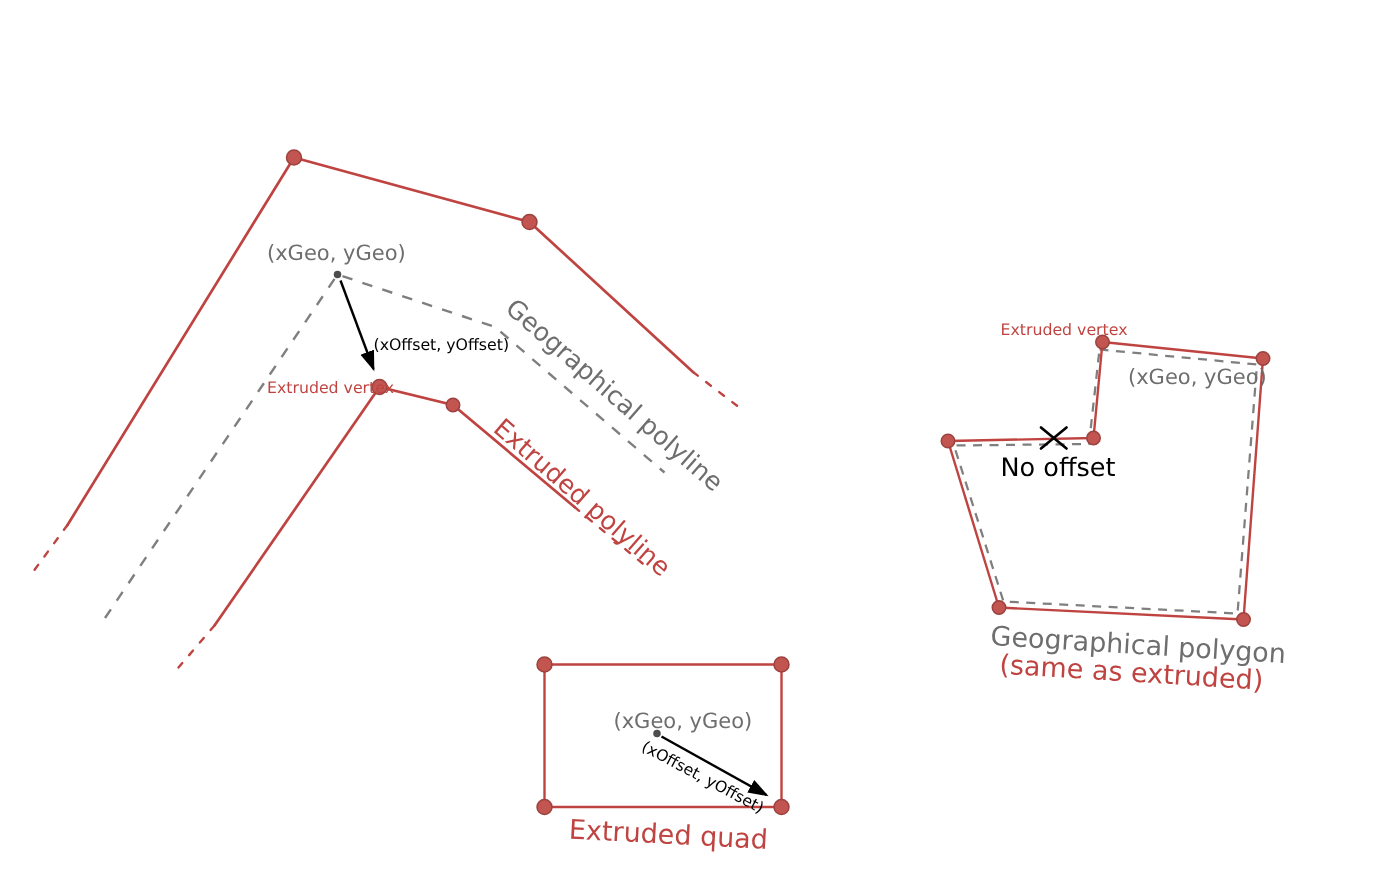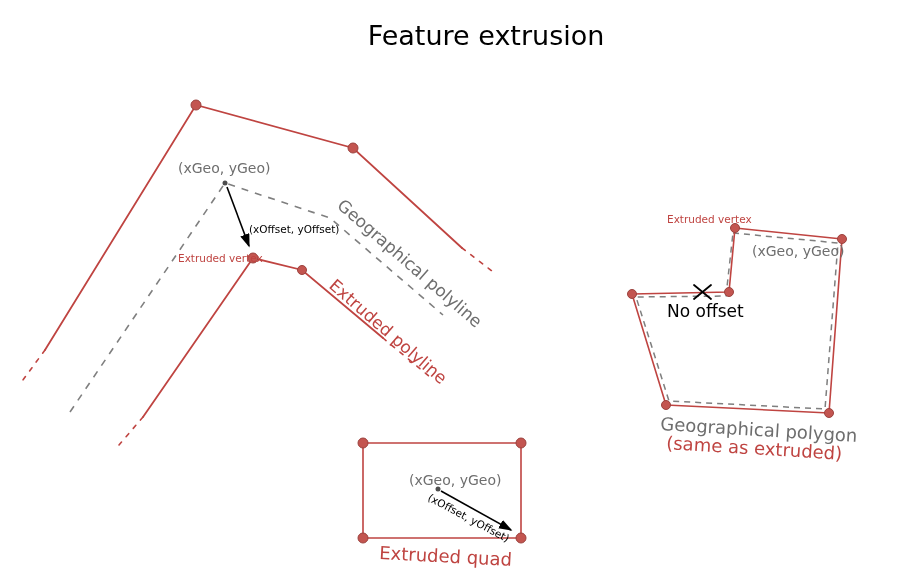--- a/index.html
+++ b/index.html
@@ -40,21 +40,20 @@
   .t-red-lg   { fill: var(--red); font-size: 17px; }
   .t-red-cap  { fill: var(--red); font-size: 18px; }
   .t-black-sm { fill: var(--black); font-size: 10.5px; }
   .t-black-md { fill: var(--black); font-size: 17px; }
 </style>
 </head>
 <body>
 
 <div id="page">
 
-  <div id="title">Feature extrusion</div>
 
   <svg width="916" height="582" viewBox="0 0 916 582">
     <defs>
       <marker id="arrowhead" markerWidth="10" markerHeight="8" refX="7.5" refY="3" orient="auto" markerUnits="strokeWidth">
         <path d="M0,0 L8.5,3 L0,6 Z" fill="#000"></path>
       </marker>
     </defs>
 
     <g>
 

